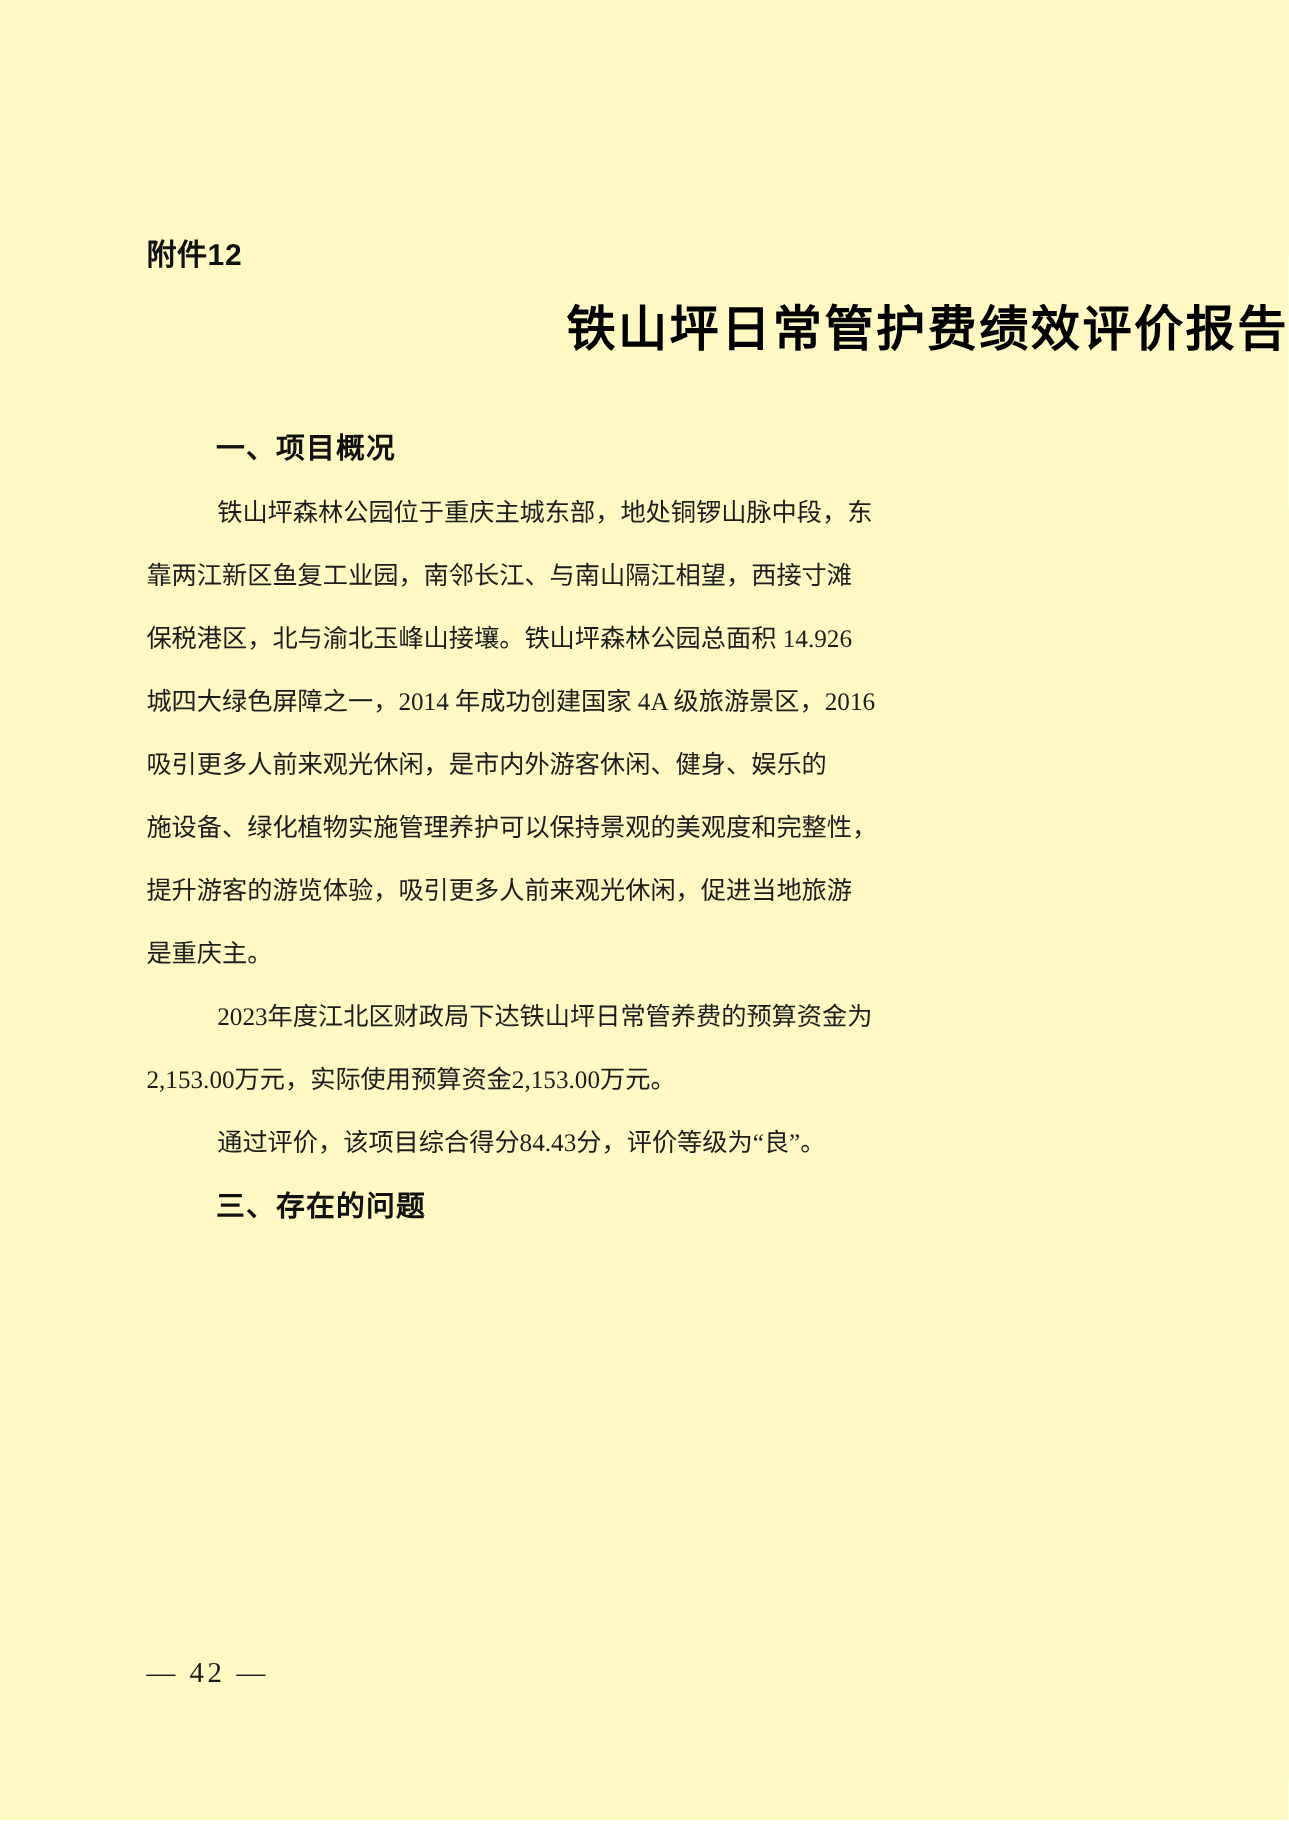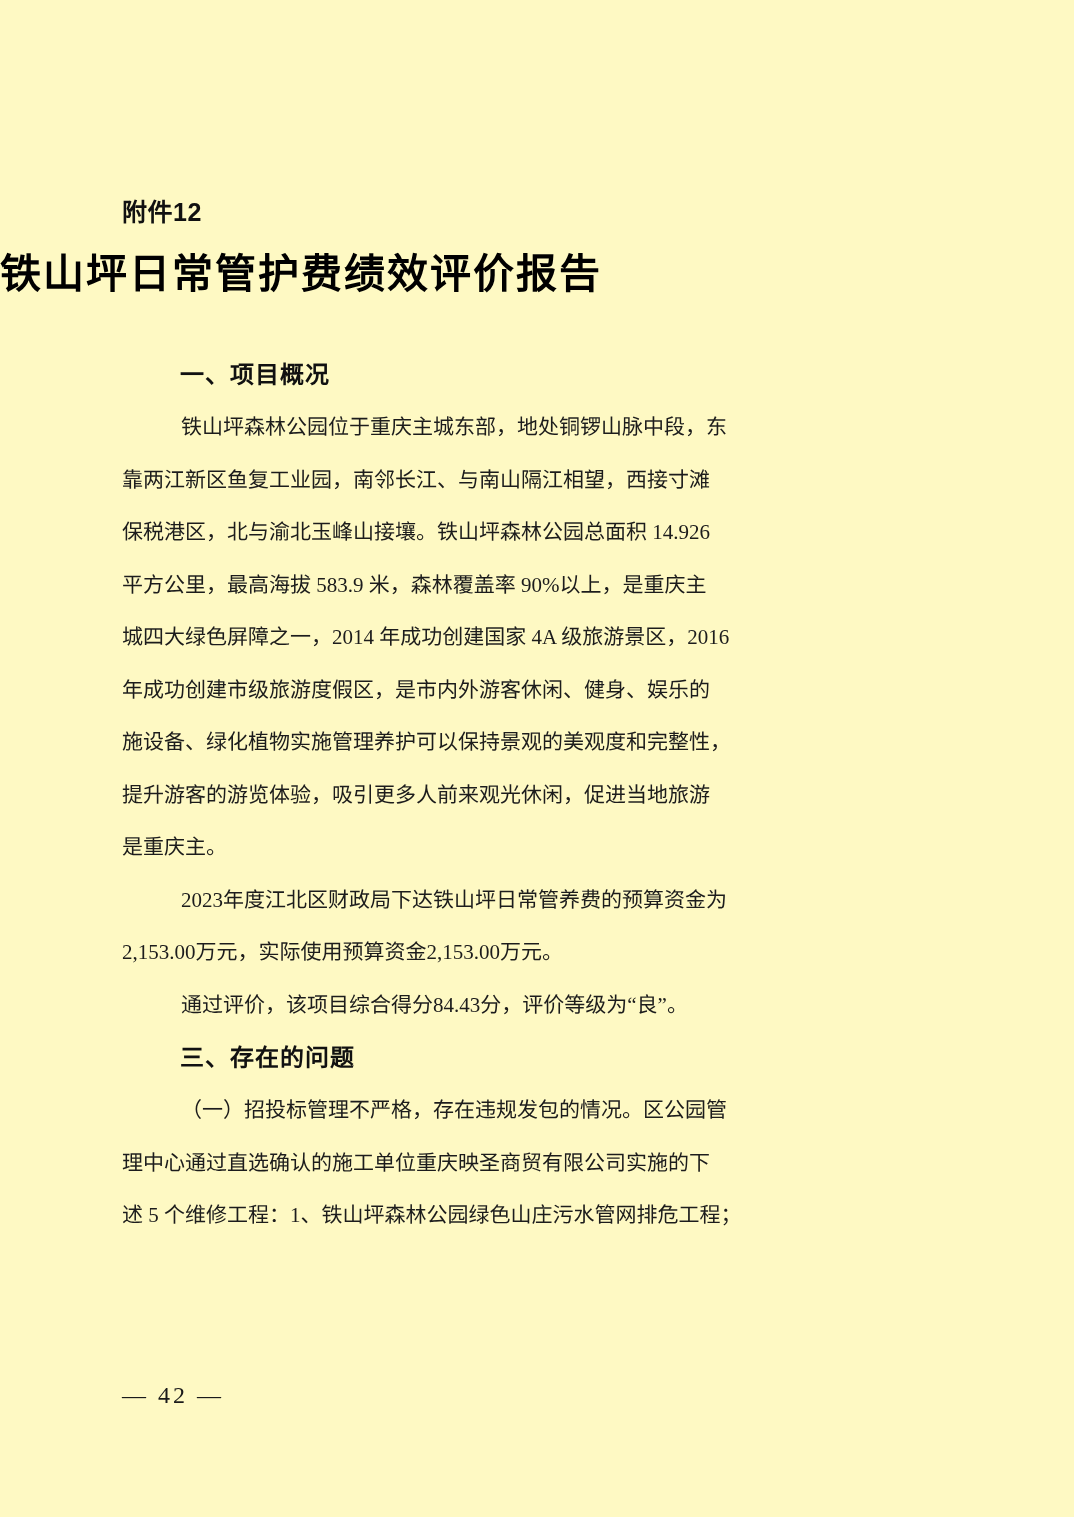--- a/index.html
+++ b/index.html
@@ -32,21 +32,21 @@
     color: #111;
     white-space: nowrap;
   }
 
   
   .doc-title {
     position: absolute;
     left: 0;
     right: 0;
     top: 240px;
-    text-align: left;
+    text-align: right;
     font-family: "Liberation Serif", "DejaVu Serif", serif;
     font-size: 41px;
     font-weight: 700;
     letter-spacing: 2px;
     color: #000;
     white-space: nowrap;
   }
 
   
   .body-block {
@@ -110,42 +110,36 @@
   <div class="doc-title">铁山坪日常管护费绩效评价报告</div>
 
   <div class="body-block">
 
     <h2 class="section-heading">一、项目概况</h2>
 
     <p class="para">
       <span class="ln indent">铁山坪森林公园位于重庆主城东部，地处铜锣山脉中段，东</span>
       <span class="ln">靠两江新区鱼复工业园，南邻长江、与南山隔江相望，西接寸滩</span>
       <span class="ln">保税港区，北与渝北玉峰山接壤。铁山坪森林公园总面积 14.926</span>
-      <span class="ln">平方公里，最高海拔 583.9 米，森林覆盖率 90%以上，是重庆主</span>
       <span class="ln">城四大绿色屏障之一，2014 年成功创建国家 4A 级旅游景区，2016</span>
-      <span class="ln">年成功创建市级旅游度假区，是市内外游客休闲、健身、娱乐的</span>
+      <span class="ln">吸引更多人前来观光休闲，是市内外游客休闲、健身、娱乐的</span>
       <span class="ln">施设备、绿化植物实施管理养护可以保持景观的美观度和完整性，</span>
       <span class="ln">提升游客的游览体验，吸引更多人前来观光休闲，促进当地旅游</span>
       <span class="ln">是重庆主。</span>
     </p>
 
     <p class="para">
       <span class="ln indent">2023年度江北区财政局下达铁山坪日常管养费的预算资金为</span>
       <span class="ln">2,153.00万元，实际使用预算资金2,153.00万元。</span>
     </p>
 
 
     <p class="para">
       <span class="ln indent">通过评价，该项目综合得分84.43分，评价等级为“良”。</span>
     </p>
 
     <h2 class="section-heading">三、存在的问题</h2>
 
-    <p class="para">
-      <span class="ln indent">（一）招投标管理不严格，存在违规发包的情况。区公园管</span>
-      <span class="ln">理中心通过直选确认的施工单位重庆映圣商贸有限公司实施的下</span>
-      <span class="ln">述 5 个维修工程：1、铁山坪森林公园绿色山庄污水管网排危工程；</span>
-    </p>
   </div>
 
   <div class="page-footer">— 42 —</div>
 
 </div>
 
 </body></html>

